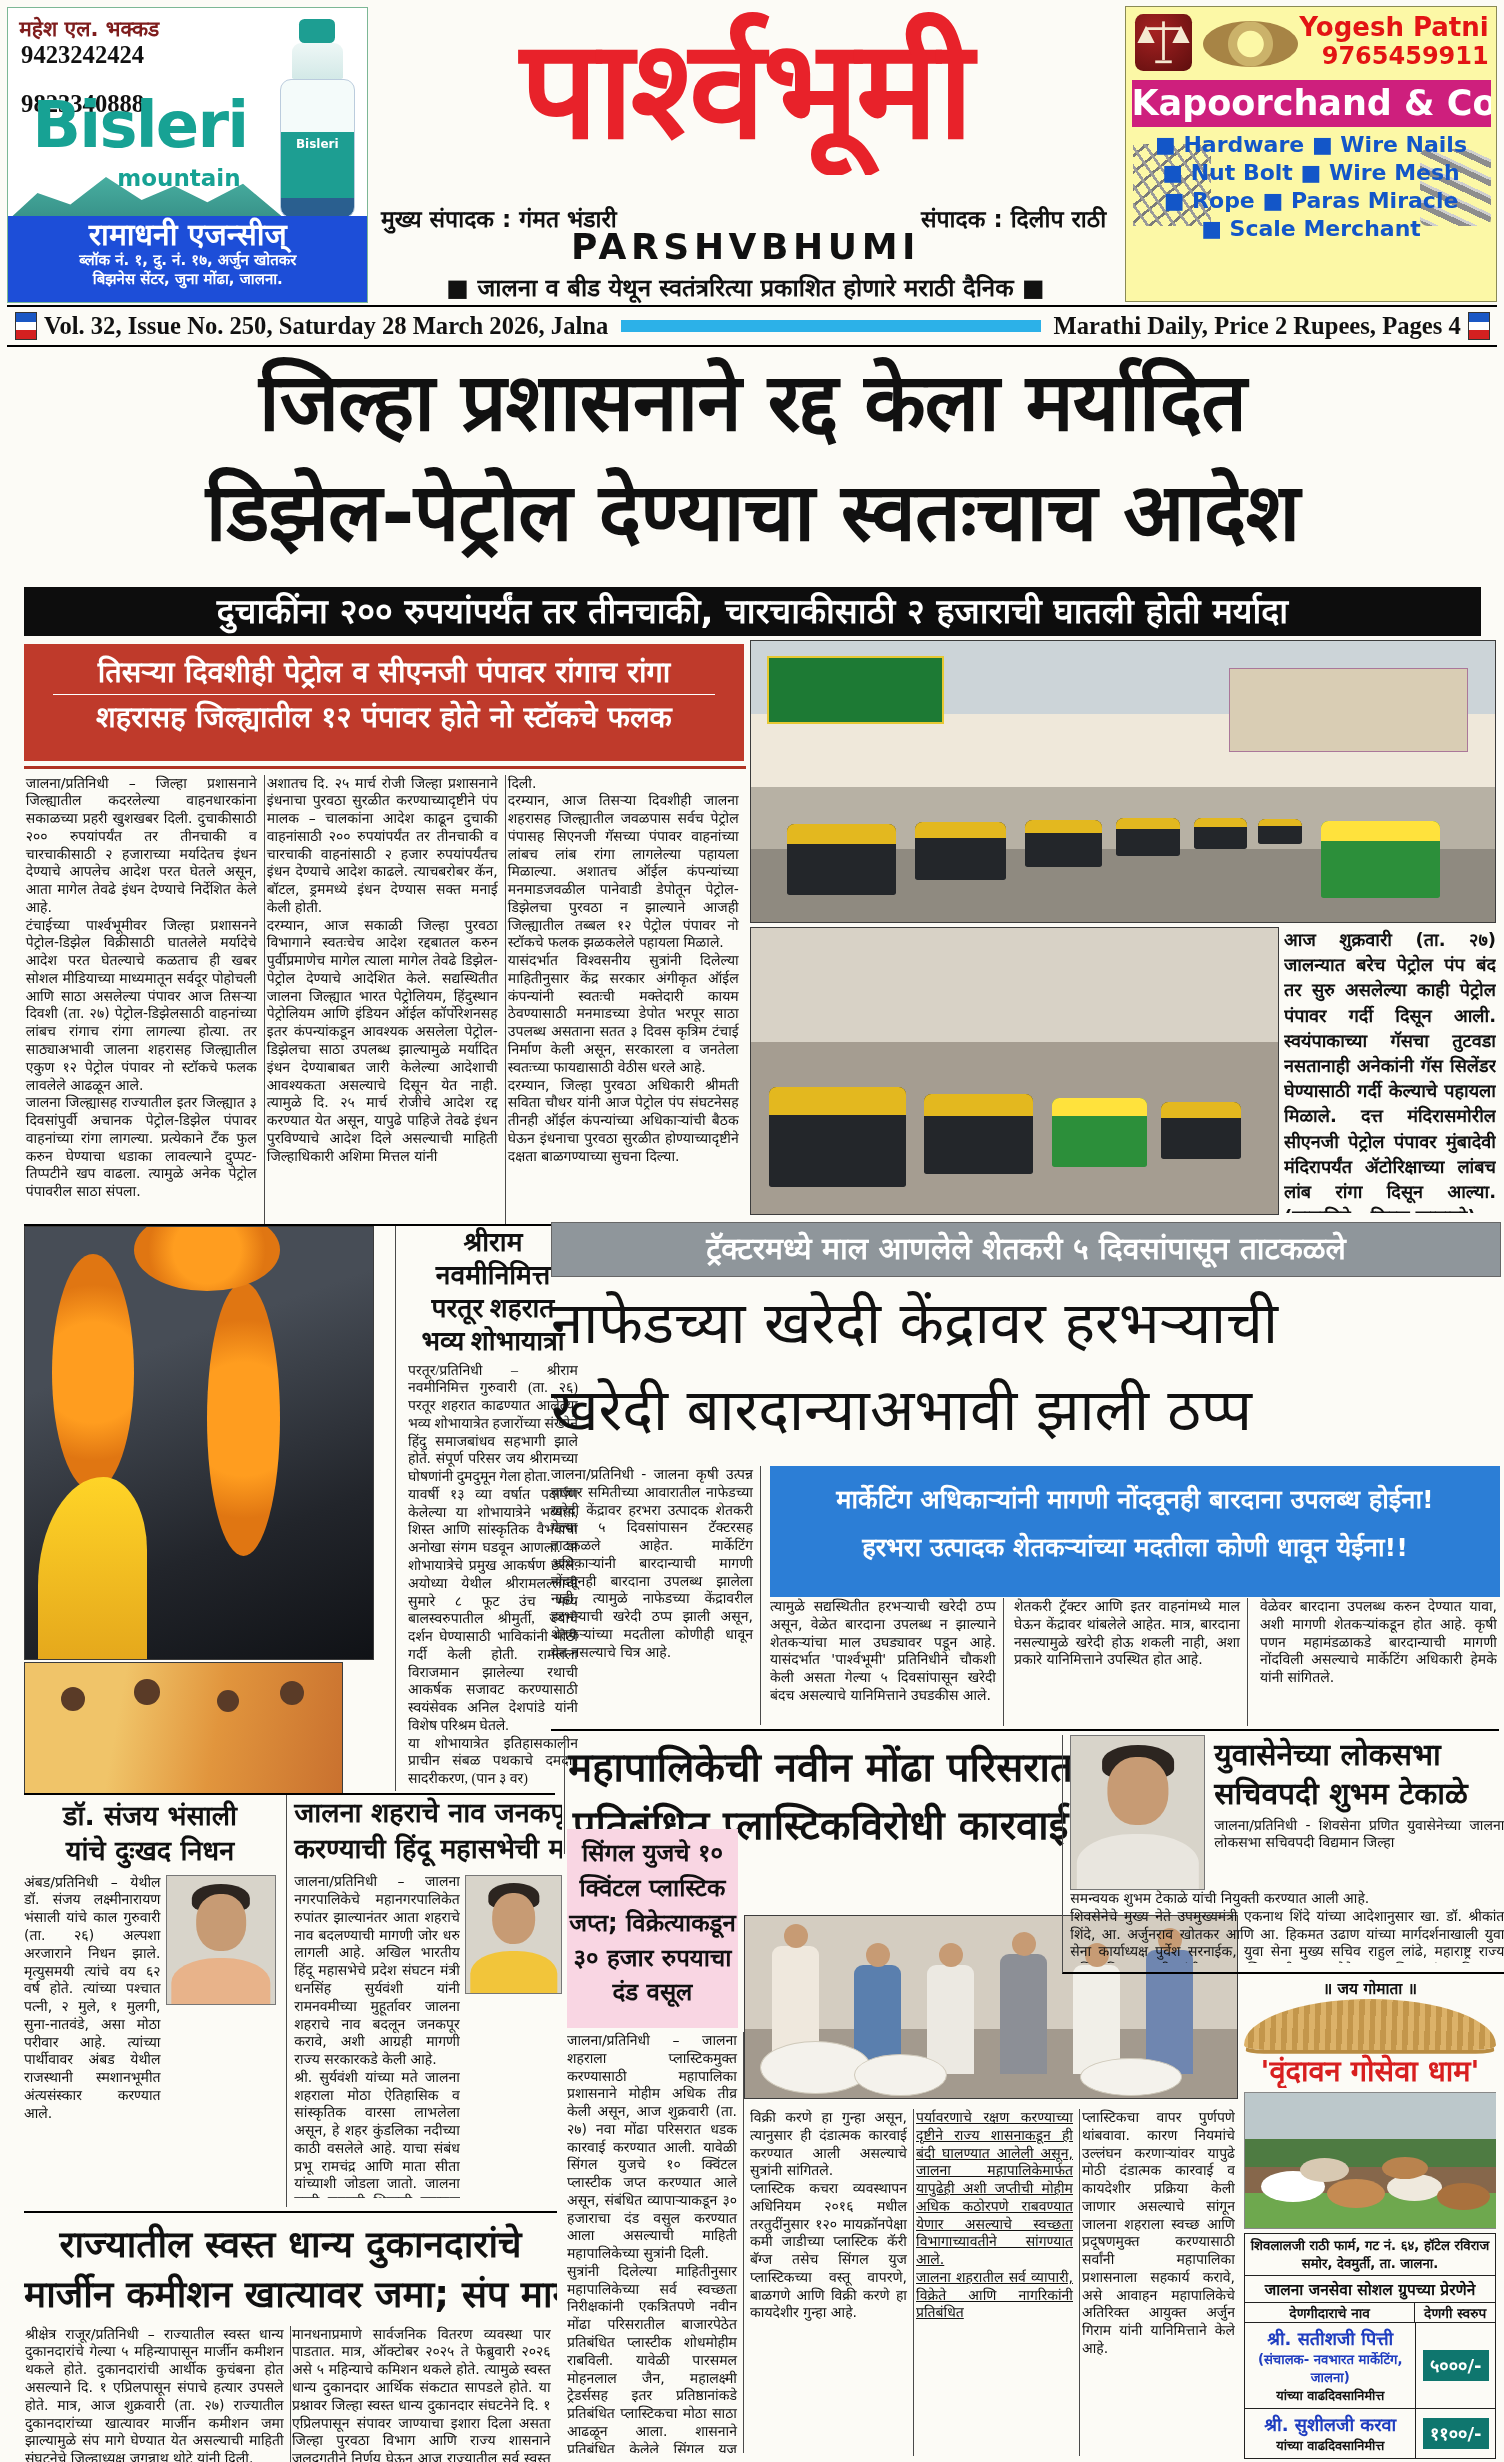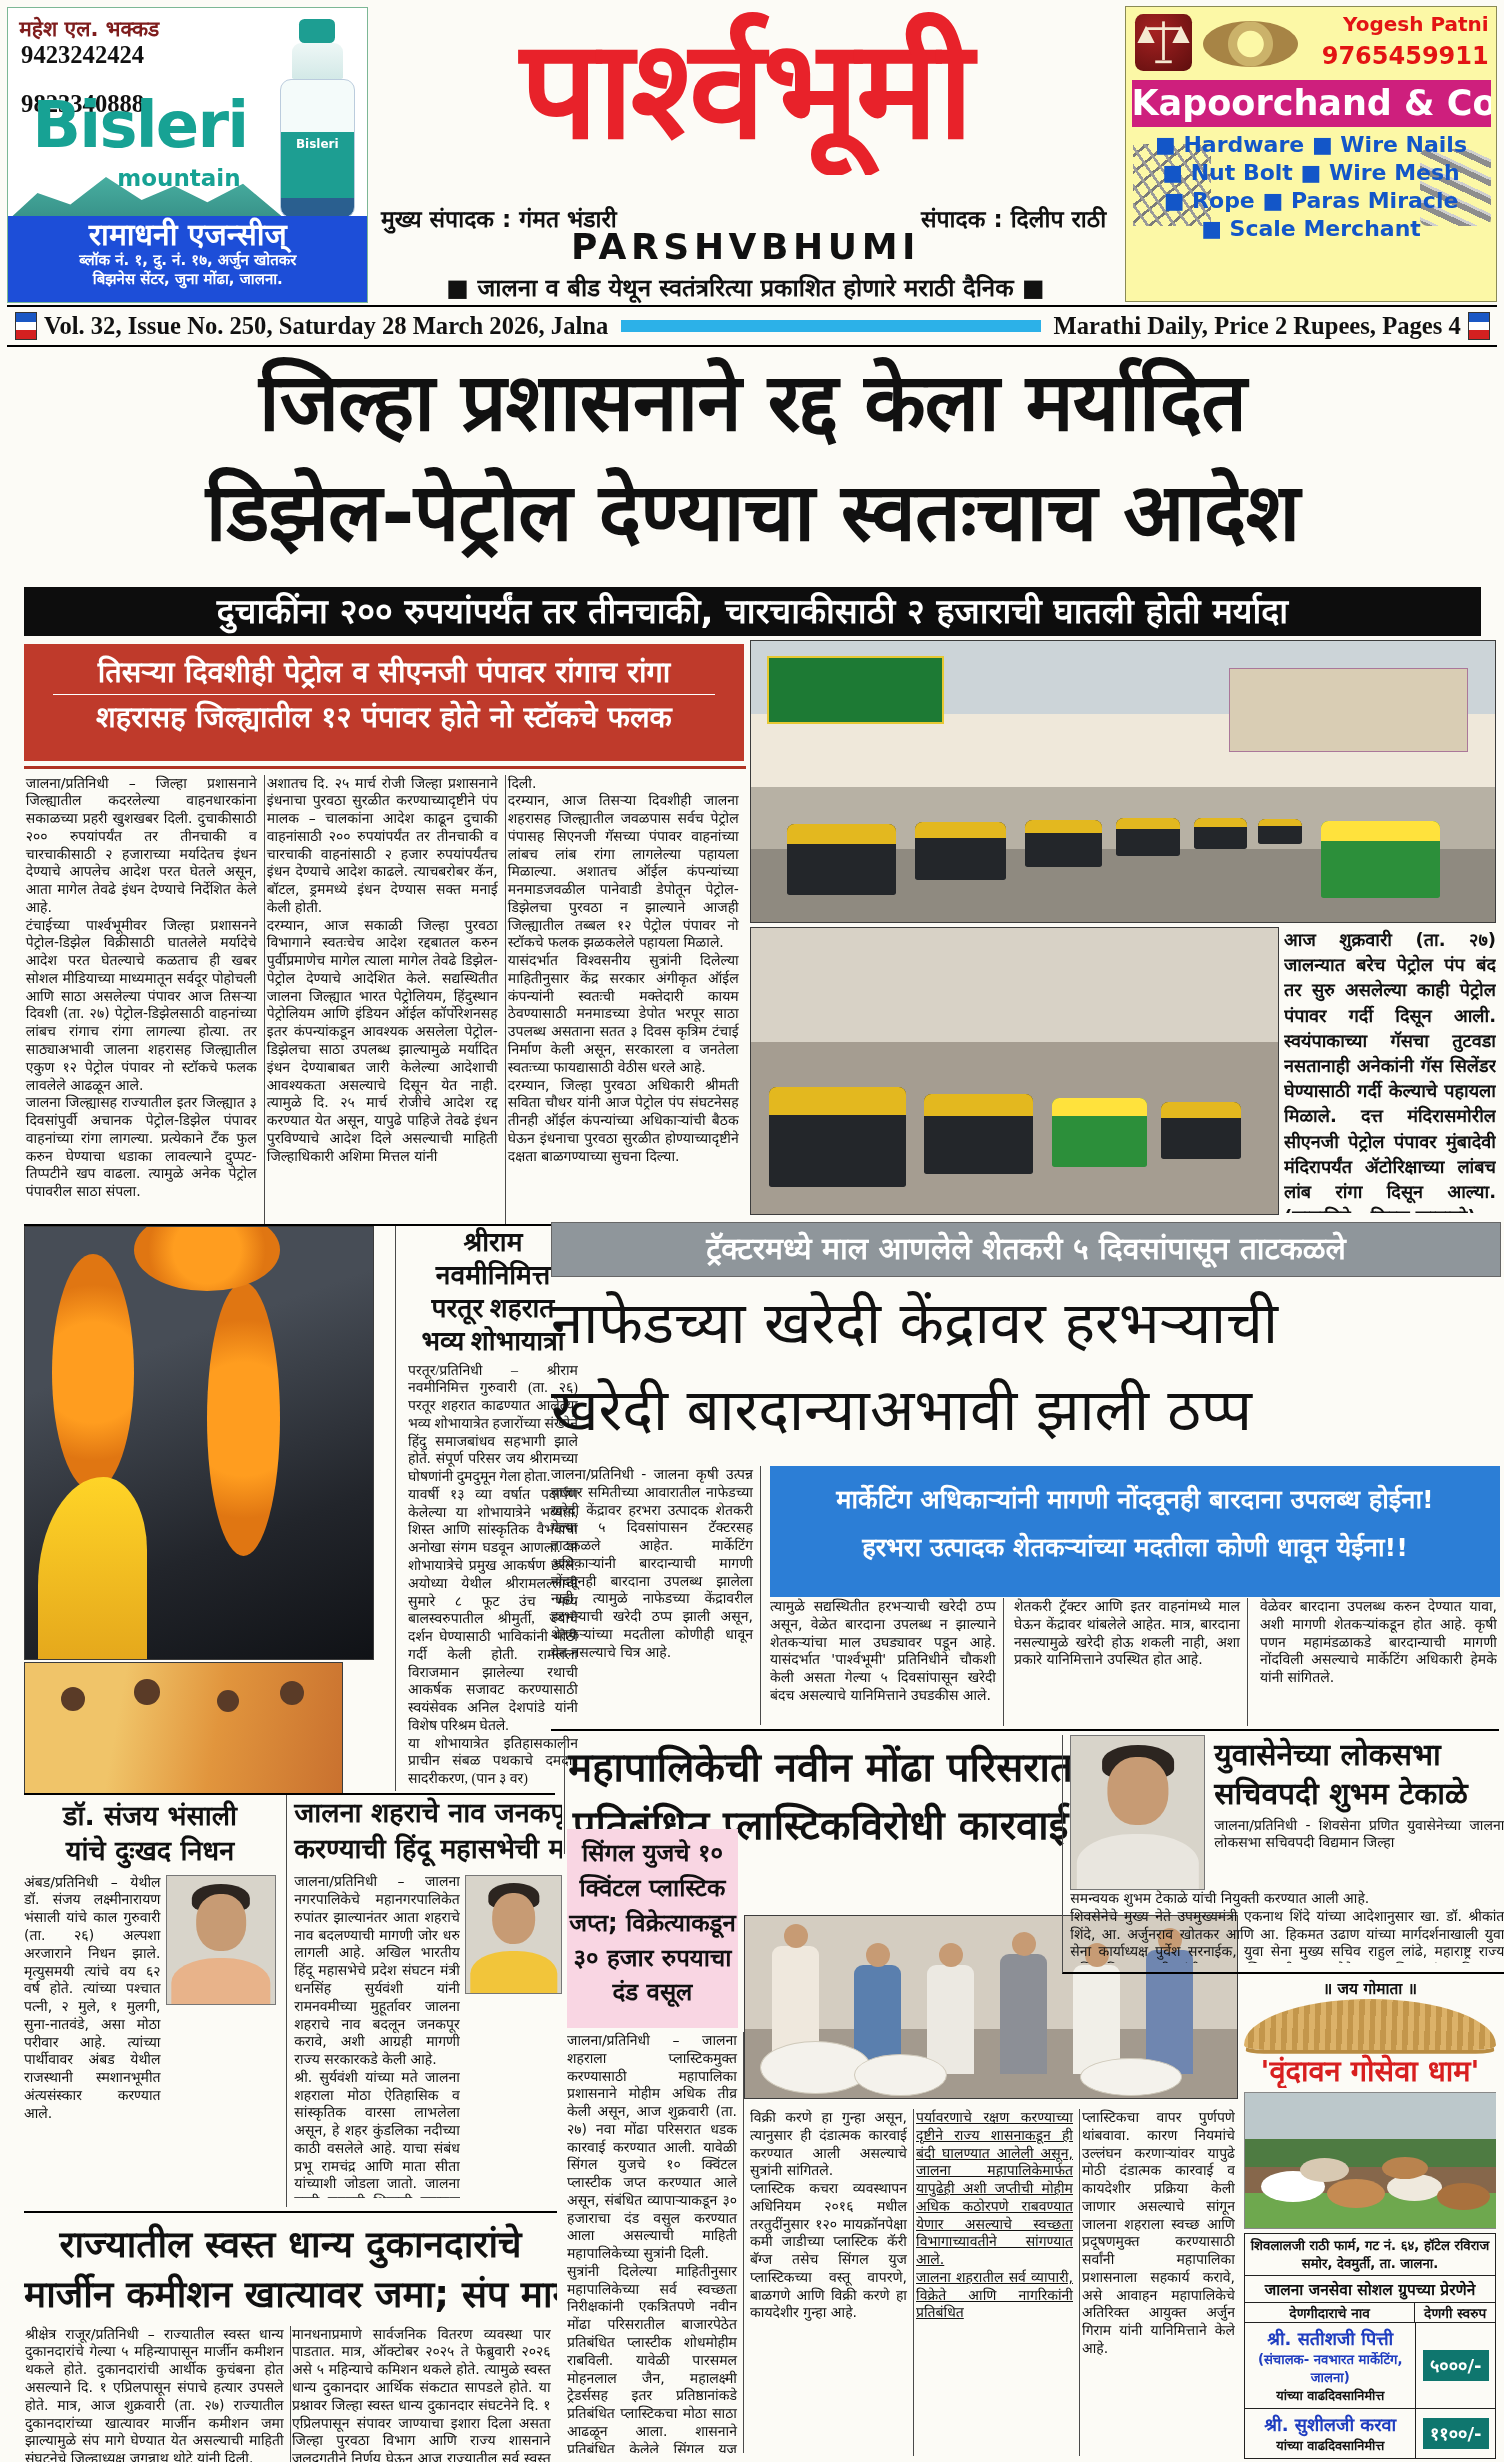--- a/index.html
+++ b/index.html
@@ -28,21 +28,21 @@
       background:linear-gradient(#f4fbfa 0 38%,#1d9e92 38% 86%,#2a5f8f 86% 100%);border:0.9px solid #bcd;}
   .bis-label{color:#fff;font-size:12px;font-weight:bold;text-align:center;margin-top:57px;}
   .bis-band{left:0;bottom:0;width:100%;height:86px;background:#1d4ed8;color:#fff;text-align:center;}
   .bis-agency{font-size:30px;font-weight:bold;line-height:1.1;margin-top:1.8px;}
   .bis-addr{font-size:15px;font-weight:bold;line-height:1.25;}
 
   .kap-ad{left:1125px;top:5.5px;width:370px;height:294px;background:#fcf8a6;border:0.9px solid #8a8a56;}
   .kap-tile{left:9px;top:7.3px;width:57px;height:57px;border-radius:8.2px;background:radial-gradient(circle at 35% 30%,#a62121,#5d0e0e);}
   .kap-rope{left:77px;top:14.6px;width:95px;height:46px;border-radius:50%;
       background:radial-gradient(circle at 50% 50%,#fcf8a6 0 12.8px,#cbb26a 13.7px 22px,#a78445 23px);}
-  .kap-person{right:7.3px;top:5.5px;color:#e31414;font-size:20px;font-weight:bold;}
+  .kap-person{right:7.3px;top:5.5px;color:#e31414;font-size:26px;font-weight:bold;}
   .kap-phone{right:7.3px;top:35px;color:#e31414;font-size:24px;font-weight:bold;}
   .kap-band{left:5.5px;top:73px;width:359px;height:47px;background:#ce1f7d;color:#fff;
       font-size:35px;font-weight:bold;text-align:center;line-height:46px;}
   .kap-items{left:0;top:124px;width:100%;color:#1356c8;font-size:22px;font-weight:bold;line-height:1.28;text-align:center;}
   .kap-nails{left:7.3px;top:137px;width:78px;height:82px;background:
       repeating-linear-gradient(55deg,#9a9a9a 0 2.7px,transparent 2.7px 11px),
       repeating-linear-gradient(-40deg,#7a7a7a 0 2.7px,transparent 2.7px 12.8px);}
   .kap-bolts{right:5.5px;top:142px;width:71px;height:77px;background:
       repeating-linear-gradient(25deg,#8d8d8d 0 5.5px,#cfcfcf 5.5px 8.2px,transparent 8.2px 16.4px);border-radius:7.3px;}
   .kap-green{left:0;bottom:0;width:100%;height:57px;background:#2e9d4e;color:#fff;text-align:center;

